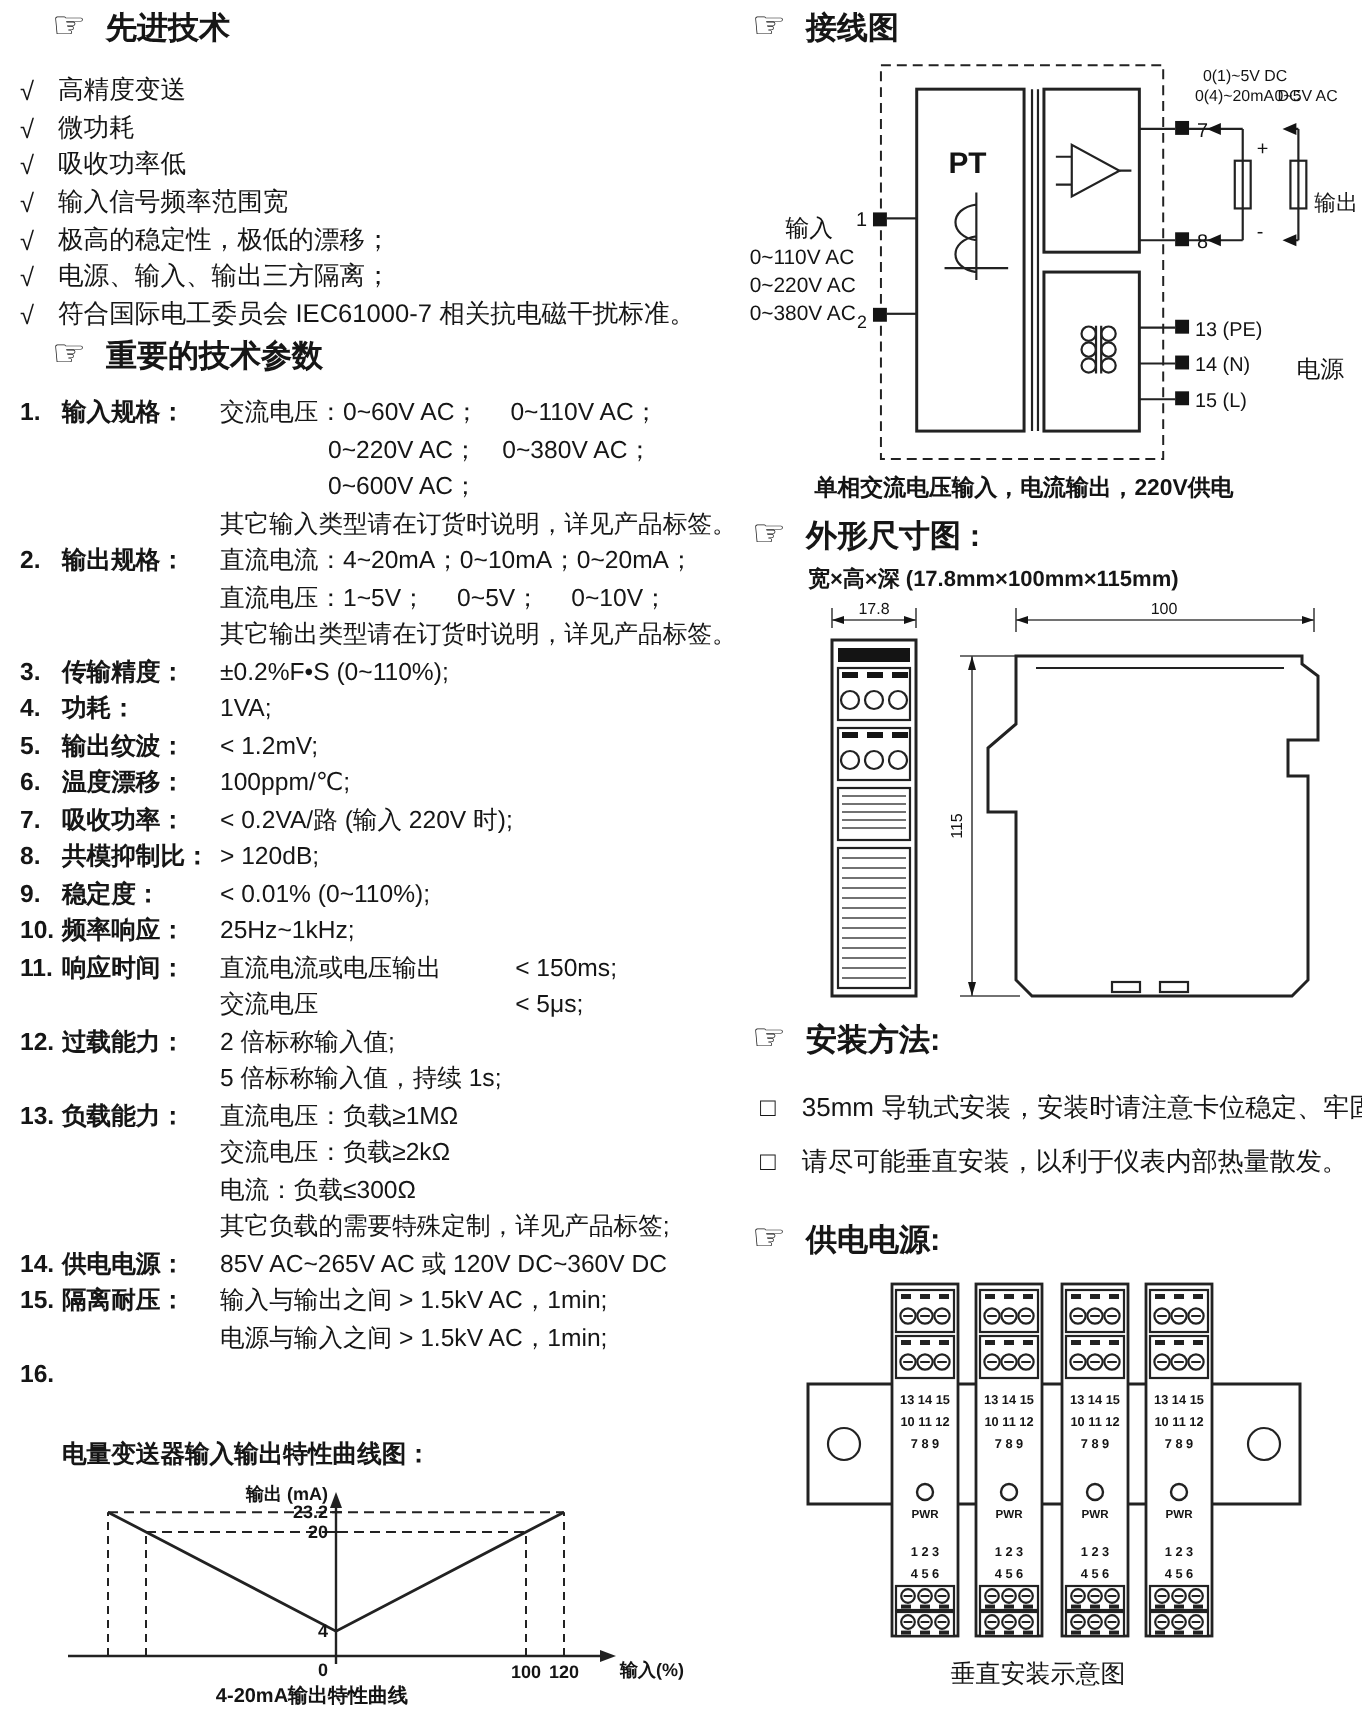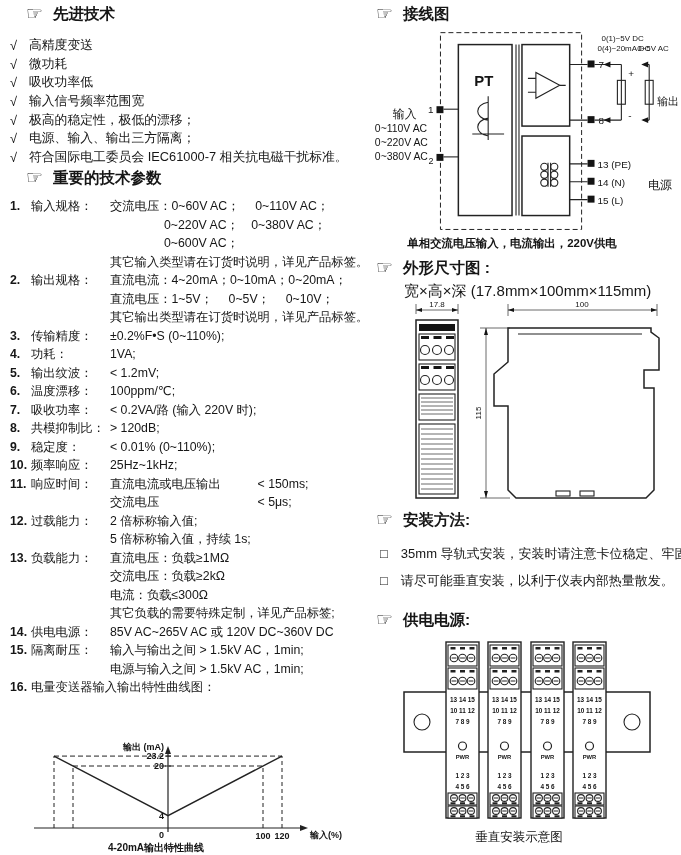--- a/index.html
+++ b/index.html
@@ -6,25 +6,25 @@
   .page{position:relative;width:681px;height:855px;background:#ffffff;overflow:hidden;
         font-family:"Liberation Sans","DejaVu Sans",sans-serif;color:#161616;}
   .hdr{position:absolute;display:flex;align-items:center;gap:10px;font-weight:bold;font-size:15.5px;white-space:nowrap;}
   .hdr .ico{font-size:19px;line-height:1;transform:translateY(-1px);}
   .feat{position:absolute;left:10px;top:36px;font-size:12.8px;}
   .feat-line{display:flex;gap:9px;height:18.7px;align-items:center;white-space:nowrap;}
   .check{width:10px;}
   .params{position:absolute;left:10px;top:197px;font-size:12.3px;}
   .prow{display:flex;line-height:18.5px;white-space:nowrap;}
   .pnum{width:21px;font-weight:bold;flex:none;}
-  .plabel{font-weight:normal;width:79px;flex:none;}
-  .plabel.auto{width:auto;}
+  .plabel{font-weight:bold;width:79px;flex:none;}
+  .plabel.auto{width:auto;margin-top:40px;}
   .psp0{width:100px;flex:none;}
   .psp1{width:154px;flex:none;}
-  .sub{position:absolute;font-size:15px;white-space:nowrap;}
+  .sub{position:absolute;font-size:11px;white-space:nowrap;font-weight:bold;}
   .bullets{position:absolute;left:380px;top:540px;font-size:13px;}
   .blt{display:flex;gap:13px;height:27px;align-items:center;white-space:nowrap;}
   svg{position:absolute;overflow:visible;}
   .k{stroke:#222;fill:none;stroke-width:1.1;}
   .kb{stroke:#222;fill:none;stroke-width:1.5;}
   .kd{stroke:#222;fill:none;stroke-width:1;stroke-dasharray:5 3;}
   .kf{fill:#141414;stroke:none;}
   .dm{stroke:#444;fill:none;stroke-width:0.8;}
   text{fill:#141414;}
 </style>

